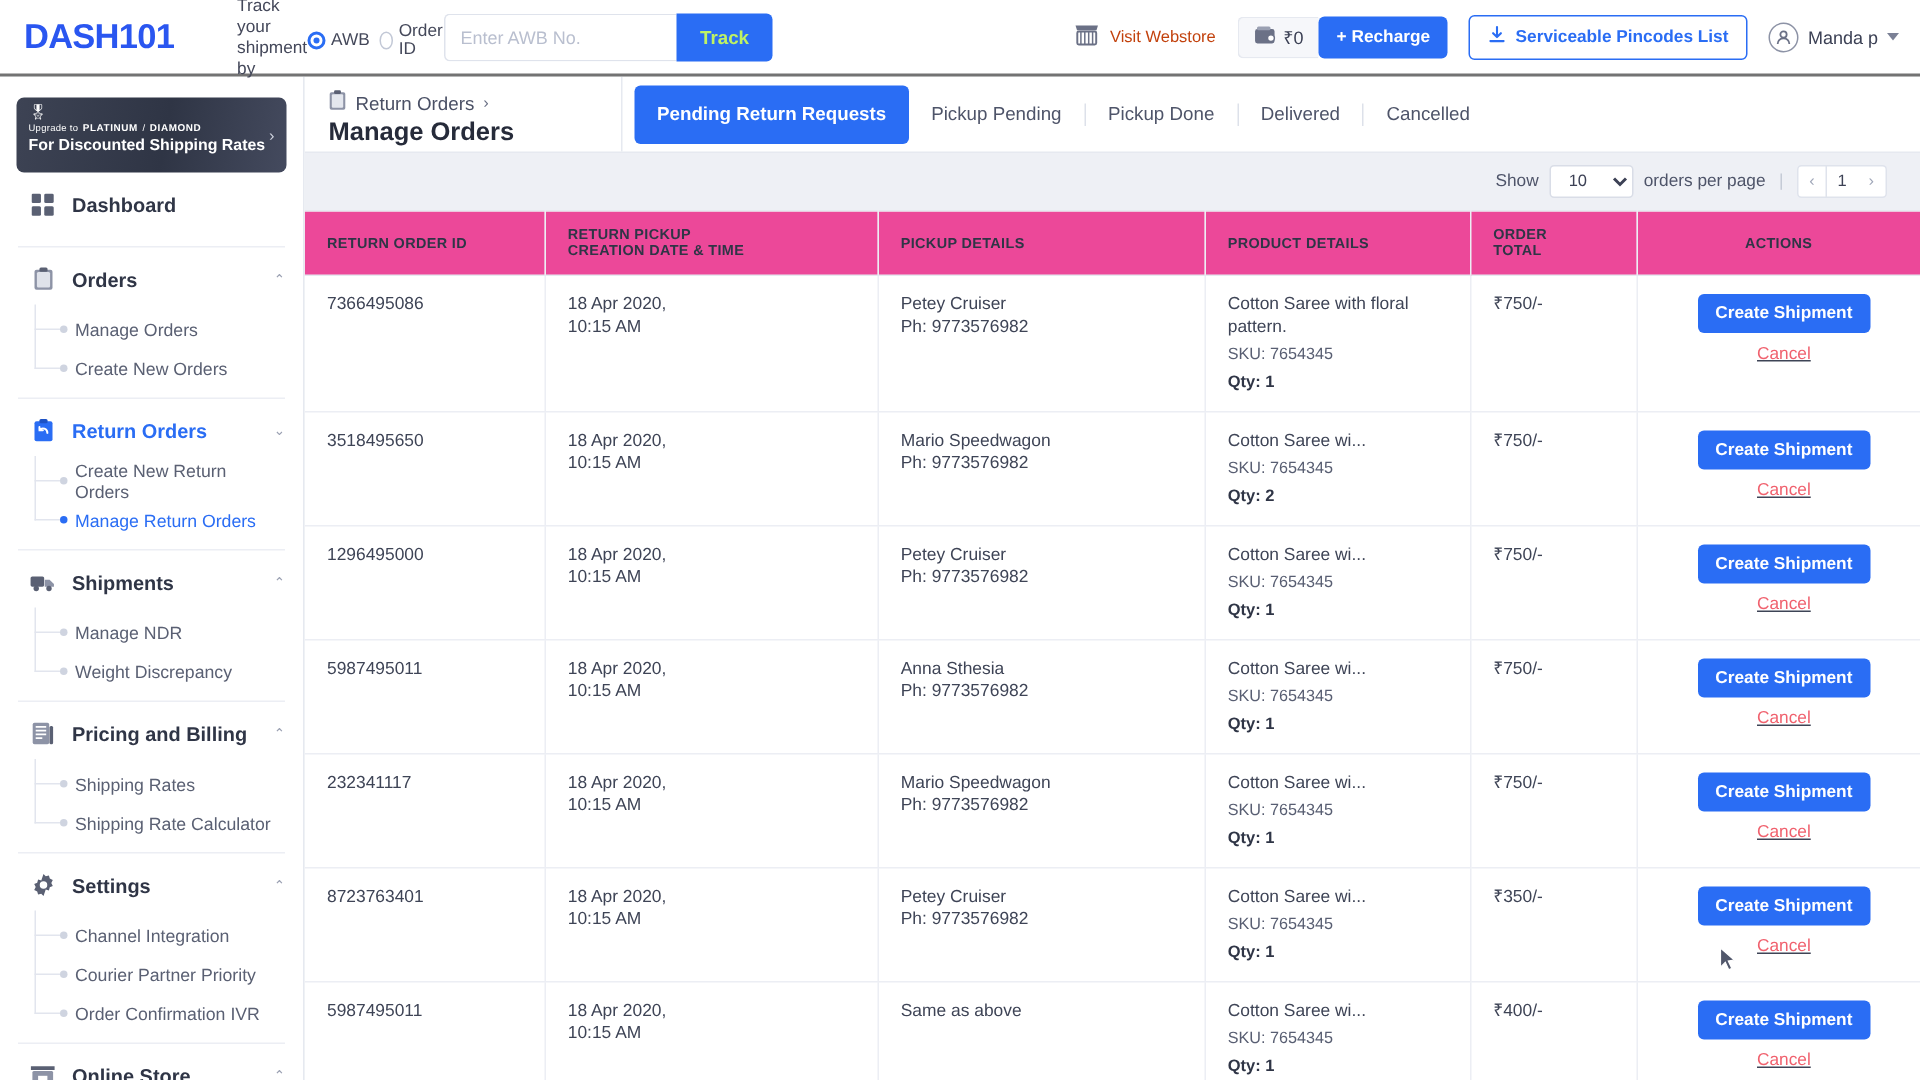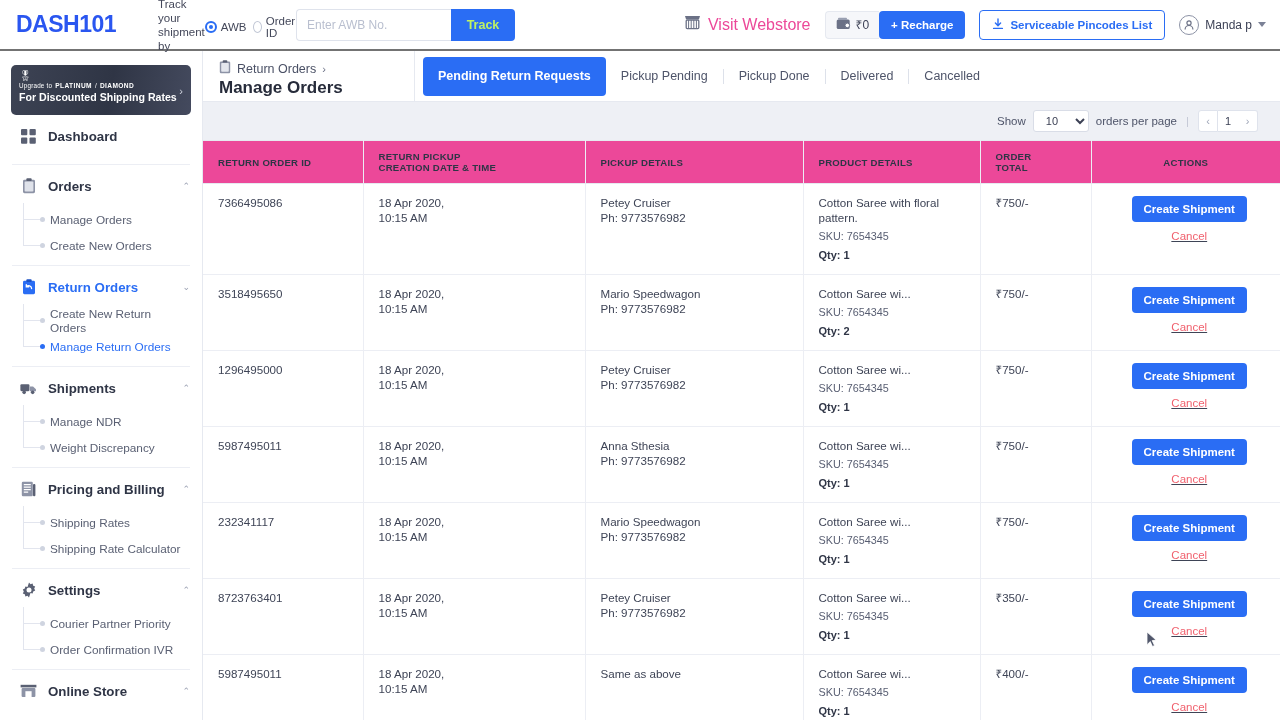--- a/index.html
+++ b/index.html
@@ -58,21 +58,21 @@
     height: 32px; min-width: 64px; padding: 0 14px;
     background: #2a6df4; color: #bef264; border: none;
     border-radius: 0 4px 4px 0;
     font-size: 12.5px; font-weight: bold; cursor: pointer;
     font-family: "Liberation Sans", sans-serif;
   }
   .topbar-right {
     margin-left: auto; display: flex; align-items: center;
     gap: 14px; padding-right: 14px;
   }
-  .webstore { display: flex; align-items: center; gap: 7px; font-size: 16px; color: #ec4899; cursor: pointer; }
+  .webstore { display: flex; align-items: center; gap: 7px; font-size: 11px; color: #c2410c; cursor: pointer; }
   .wallet-group { display: flex; align-items: center; }
   .wallet-bal {
     height: 28px; display: flex; align-items: center; gap: 5px;
     padding: 0 10px; background: #f6f7fa;
     border: 1px solid #e6e9f0; border-right: none;
     border-radius: 4px 0 0 4px; font-size: 12px; color: #3c4155;
   }
   .recharge-btn {
     height: 28px; padding: 0 12px; background: #2a6df4;
     border: none; border-radius: 4px; color: #fff;
@@ -430,20 +430,23 @@
         <span class="nav-ico">
           <svg width="16" height="16" viewBox="0 0 16 16">
               <path d="M8 0.6l1.5 1.6 2.1-.6.6 2.1 2 .9-1 2 1 2-2 .9-.6 2.1-2.1-.6L8 15.4l-1.5-1.6-2.1.6-.6-2.1-2-.9 1-2-1-2 2-.9.6-2.1 2.1.6z" fill="#5a6073"></path>
               <circle cx="8" cy="8" r="2.5" fill="#fff"></circle>
             </svg>
         </span>
         <span class="lbl">Settings</span>
         <span class="chev">⌃</span>
       </div>
       <div class="subs">
+        <div class="sub">
+          <span>Channel Integration</span>
+        </div>
         <div class="sub">
           <span>Courier Partner Priority</span>
         </div>
         <div class="sub">
           <span>Order Confirmation IVR</span>
         </div>
       </div>
     </div>
     <div class="divider"></div>
 

